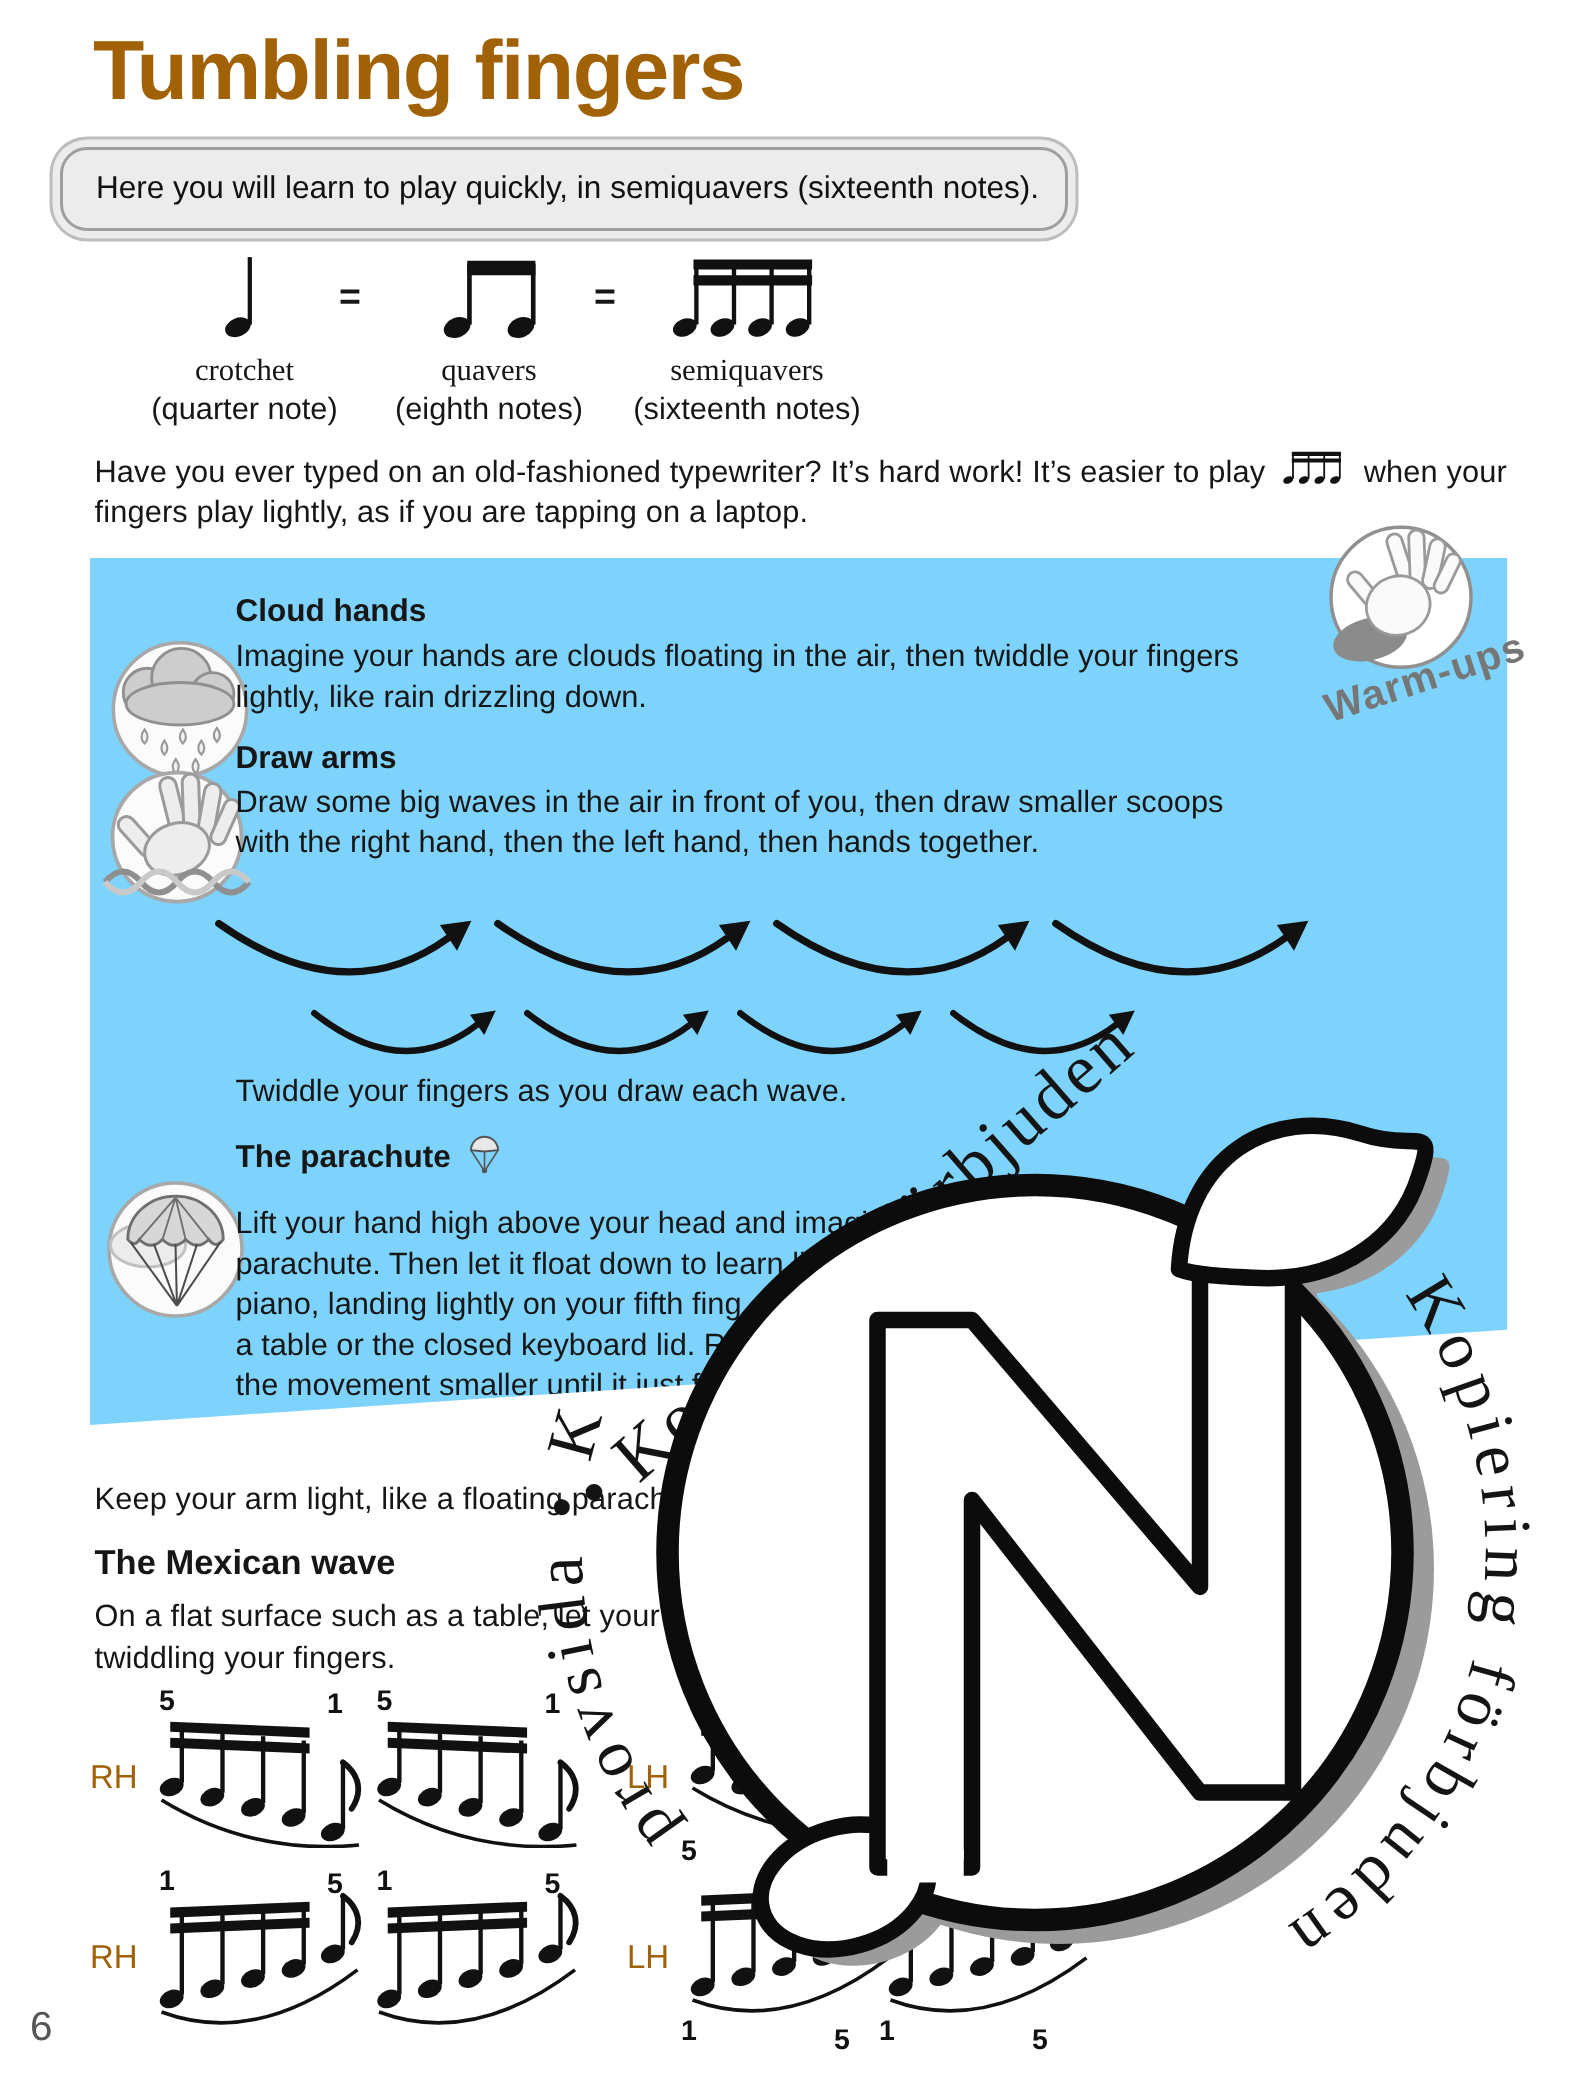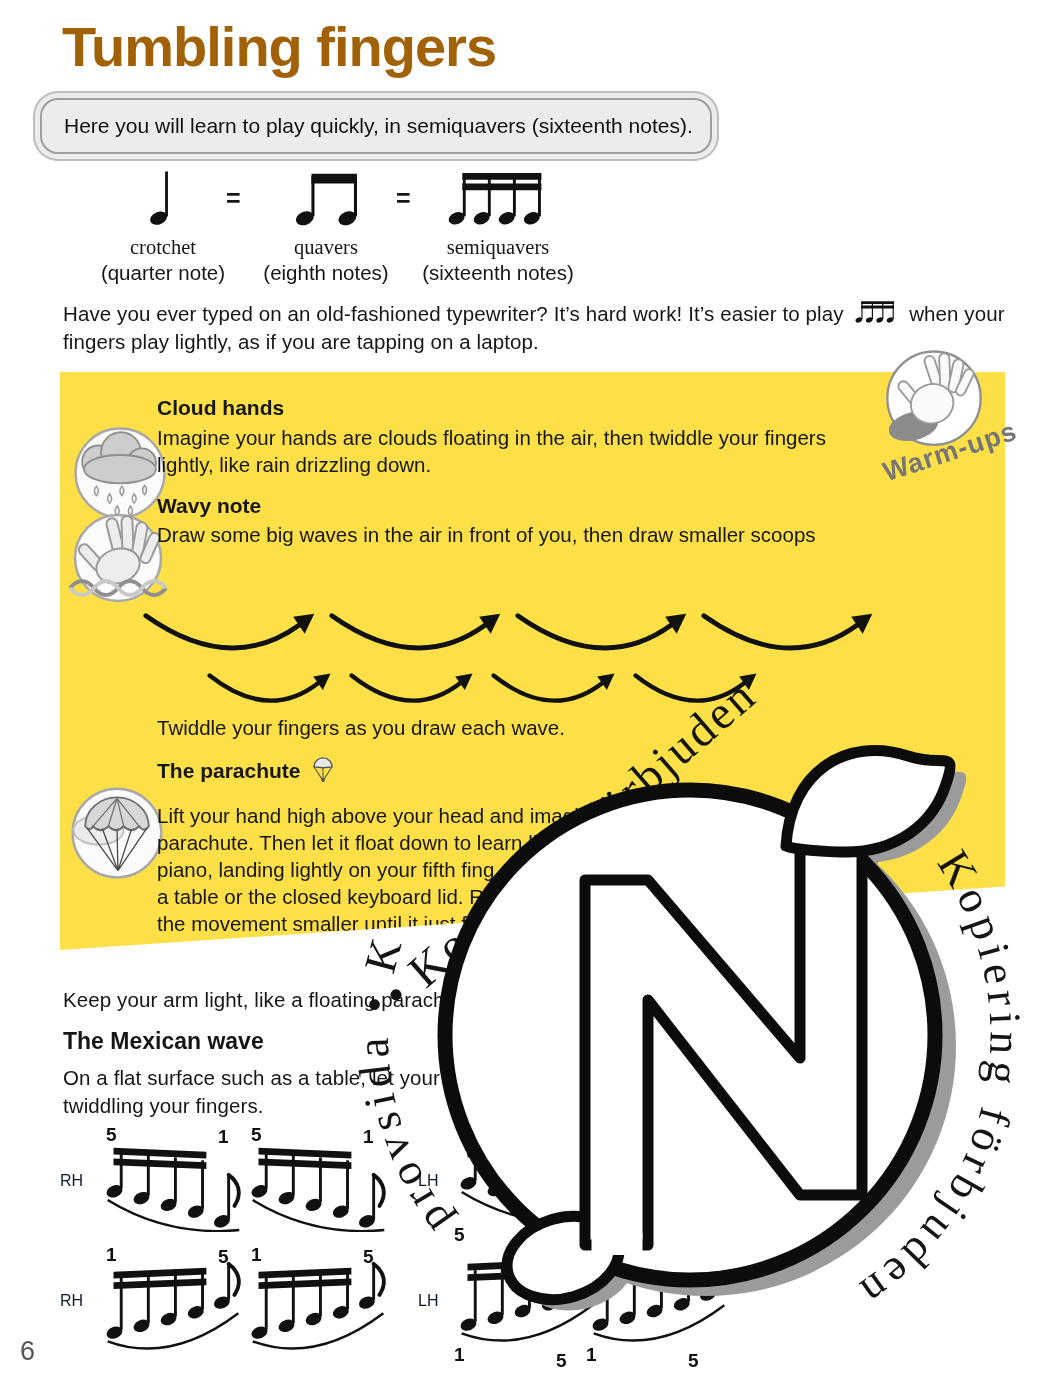--- a/index.html
+++ b/index.html
@@ -25,41 +25,41 @@
   .glyphbox { height:66px; display:flex; align-items:flex-end; justify-content:center; }
   .eqname { font-size:20.5px; margin-top:8px;font-family:Liberation Serif, serif; }
   .eqsub  { font-size:20.5px; margin-top:2px; }
   .eqsign { position:absolute; font-size:25px; font-weight:bold; }
   
   .t  { position:absolute; font-size:20.5px; letter-spacing:.1px; white-space:nowrap; }
   .h  { position:absolute; font-size:21px; font-weight:bold; white-space:nowrap; }
   
   .graybox {
     left:60px; top:372px; width:945px; height:578px;
-    background:#fde047;
+    background:#7dd3fc;
     clip-path:polygon(0 0, 100% 0, 100% 89%, 0 100%);
   }
   .graybox .h, .graybox .t, .graybox .bl { position:absolute; }
   .bl { font-size:20.5px; }
   .palines div { font-size:20.5px; line-height:27px; white-space:nowrap; }
   .badgetext {
     left:884px; top:458px; font-size:27px; font-weight:bold; color:#767676;
     transform:rotate(-18deg); transform-origin:left center; letter-spacing:1px;
   }
   
   .waverow { position:absolute; display:flex; }
   
   .ngroup { position:absolute; width:155px; height:114px; }
   .ngroup svg.run { position:absolute; left:0; top:16px; }
   .num { position:absolute; font-size:19px; font-weight:bold; color:#111; }
   .num.tl { left:8px;  top:0; }
   .num.tr { left:120px; top:2px; }
   .num.bl { left:2px;  top:92px; }
   .num.br { left:104px; top:98px; }
-  .handlabel { position:absolute; font-size:16px; color:#0f172a; }
+  .handlabel { position:absolute; font-size:22px; color:#a16207; }
   
   .wm { position:absolute; left:0; top:0; pointer-events:none; }
   .wm-serif { font-family:"Liberation Serif", serif; font-size:47px; fill:#141414; letter-spacing:3px; }
   .wm-arc  { font-family:"Liberation Serif", serif; font-size:45px; fill:#141414; letter-spacing:6px; }
   .pagenum { left:20px; top:1336px; font-size:27px; color:#555; }
 </style>
 </head>
 <body>
 
 <svg width="0" height="0" style="position:absolute">
@@ -194,35 +194,36 @@
       <path d="M70,80 c3,4 3,7 0,10 c-3,-3 -3,-6 0,-10z"></path>
       <path d="M81,71 c3,4 3,7 0,10 c-3,-3 -3,-6 0,-10z"></path>
       <path d="M52,93 c3,4 3,7 0,10 c-3,-3 -3,-6 0,-10z"></path>
       <path d="M66,93 c3,4 3,7 0,10 c-3,-3 -3,-6 0,-10z"></path>
     </g>
   </svg>
   <div class="h" style="left:97px; top:24px;">Cloud hands</div>
   <div class="bl" style="left:97px; top:54px;">Imagine your hands are clouds floating in the air, then twiddle your fingers</div>
   <div class="bl" style="left:97px; top:81px;">lightly, like rain drizzling down.</div>
 
-  <div class="h" style="left:97px; top:122px;">Wavy note</div>
+  <div class="h" style="left:97px; top:122px;">Draw arms</div>
   <svg class="abs" style="left:0; top:136px;" width="116" height="104" viewBox="0 0 116 104">
     <circle cx="58" cy="50" r="43" fill="#fbfbfb" stroke="#a8a8a8" stroke-width="2.5"></circle>
     <g fill="#ededed" stroke="#9a9a9a" stroke-width="2">
       <rect x="50" y="10" width="11" height="40" rx="5.5" transform="rotate(-14 55 30)"></rect>
       <rect x="62" y="8" width="11" height="42" rx="5.5" transform="rotate(-2 67 29)"></rect>
       <rect x="74" y="14" width="11" height="38" rx="5.5" transform="rotate(10 79 33)"></rect>
       <rect x="85" y="24" width="10" height="32" rx="5" transform="rotate(24 90 40)"></rect>
       <rect x="26" y="34" width="11" height="32" rx="5.5" transform="rotate(-42 31 50)"></rect>
       <ellipse cx="58" cy="58" rx="22" ry="17" transform="rotate(-18 58 58)"></ellipse>
     </g>
     <path d="M10,80 q12,-14 24,0 q12,14 24,0 q12,-14 24,0 q12,14 24,0" stroke="#8f8f8f" stroke-width="4" fill="none"></path>
     <path d="M10,80 q12,14 24,0 q12,-14 24,0 q12,14 24,0 q12,-14 24,0" stroke="#c9c9c9" stroke-width="4" fill="none"></path>
   </svg>
   <div class="bl" style="left:97px; top:151px;">Draw some big waves in the air in front of you, then draw smaller scoops</div>
+  <div class="bl" style="left:97px; top:178px;">with the right hand, then the left hand, then hands together.</div>
 
   <div class="waverow" style="left:82px; top:228px; gap:8px;">
     <svg width="178" height="62" viewBox="0 0 186 64">
         <use href="#wave-big"></use>
       </svg>
     <svg width="178" height="62" viewBox="0 0 186 64">
         <use href="#wave-big"></use>
       </svg>
     <svg width="178" height="62" viewBox="0 0 186 64">
         <use href="#wave-big"></use>

